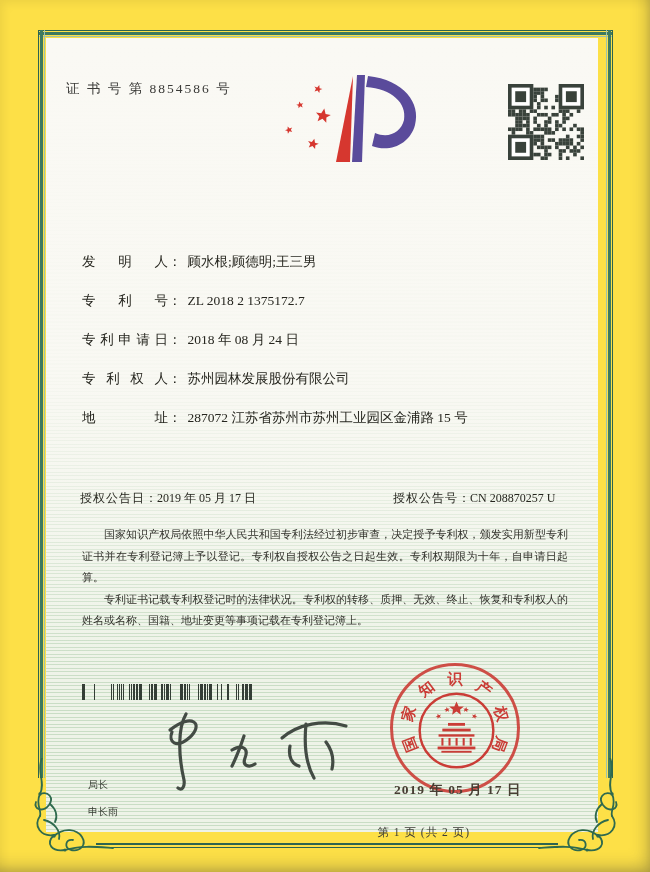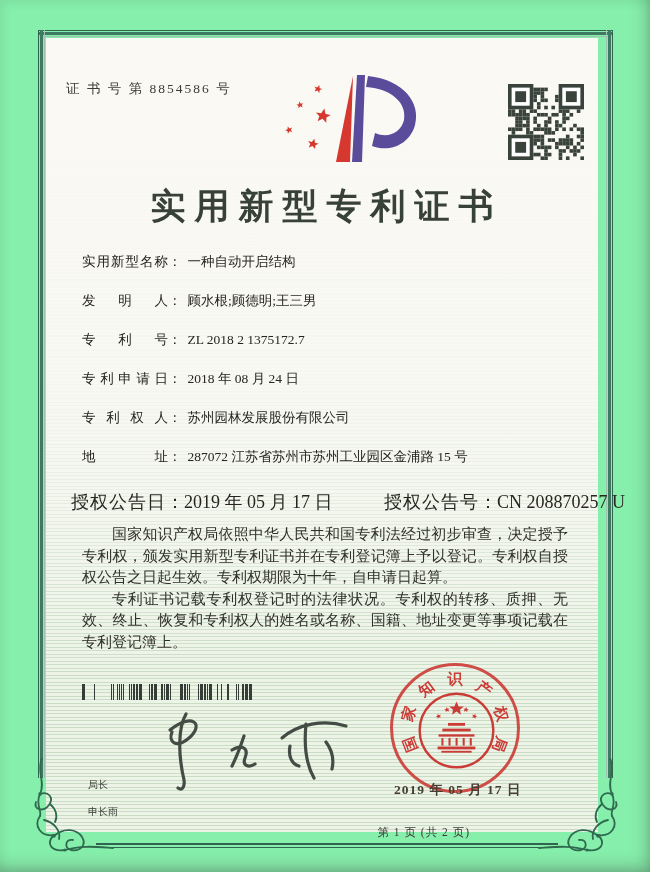--- a/index.html
+++ b/index.html
@@ -1,20 +1,20 @@
 <!DOCTYPE html>
 <html><head>
 <meta charset="utf-8">
 <title>实用新型专利证书</title>
 <style>
   html,body{margin:0;padding:0;background:#d6d6d2;}
   *{box-sizing:border-box;}
   .paper{
     position:relative;width:650px;height:872px;margin:0 auto;
-    background:#86efac;overflow:hidden;
+    background:#fde047;overflow:hidden;
     font-family:"Liberation Serif","DejaVu Serif",serif;color:#2a2a28;
     box-shadow:inset -10px -12px 18px -10px rgba(60,60,55,.45), inset 3px 3px 10px rgba(0,0,0,.07);
   }
   
   .f-top{position:absolute;left:38px;top:30px;width:575px;height:8px;
     background:linear-gradient(180deg,#2e6450 0 1px,transparent 1px 2.5px,#3e7a60 2.5px 5.5px,transparent 5.5px 6.5px,#9dc2ad 6.5px 7.5px,transparent 7.5px);}
   .f-left{position:absolute;left:38px;top:30px;width:8px;height:748px;
     background:linear-gradient(90deg,#2e6450 0 1px,transparent 1px 2.5px,#3e7a60 2.5px 5.5px,transparent 5.5px 6.5px,#9dc2ad 6.5px 7.5px,transparent 7.5px);}
   .f-right{position:absolute;left:605px;top:30px;width:8px;height:748px;
     background:linear-gradient(270deg,#2e6450 0 1px,transparent 1px 2.5px,#3e7a60 2.5px 5.5px,transparent 5.5px 6.5px,#9dc2ad 6.5px 7.5px,transparent 7.5px);}
@@ -32,25 +32,25 @@
   .cert-no{position:absolute;left:66px;top:80px;font-size:13.5px;letter-spacing:2px;color:#3b3b38;}
   .logo{position:absolute;left:272px;top:70px;width:150px;height:105px;}
   .qr{position:absolute;left:508px;top:84px;width:76px;height:76px;}
   .title{position:absolute;left:46px;top:183px;width:552px;text-align:center;
     font-size:35px;font-weight:600;letter-spacing:9px;padding-left:9px;color:#38403a;}
   
   .fields{position:absolute;left:82px;top:250px;width:486px;font-size:13.5px;color:#26261f;}
   .frow{margin-bottom:16px;line-height:23px;white-space:nowrap;}
   .flabel{display:inline-block;width:86px;text-align:justify;text-align-last:justify;vertical-align:top;}
   .colon{display:inline-block;margin-right:6px;}
-  .grant-row{position:absolute;left:71px;top:490px;width:500px;font-size:18px;white-space:nowrap;color:#26261f;}
+  .grant-row{position:absolute;left:80px;top:490px;width:500px;font-size:12px;white-space:nowrap;color:#26261f;}
   .grant-no{position:absolute;left:288px;top:0;margin-left:25px;}
   .glabel{letter-spacing:1px;}
   
-  .body-text{position:absolute;left:82px;top:524px;width:486px;font-size:15px;
+  .body-text{position:absolute;left:82px;top:524px;width:486px;font-size:11px;
     line-height:21.5px;text-align:justify;color:#30302a;}
   .body-text p{margin:0;text-indent:2em;}
   
   .barcode{position:absolute;left:82px;top:684px;width:170px;height:16px;}
   .signer{position:absolute;left:88px;top:771px;font-size:10px;line-height:27px;color:#33382f;}
   .signature{position:absolute;left:148px;top:702px;width:210px;height:95px;}
   .seal{position:absolute;left:390px;top:663px;width:130px;height:130px;border:3.5px solid rgba(202,52,46,.9);
     border-radius:50%;opacity:.95;}
   .seal-emblem{position:absolute;left:21px;top:22px;width:85px;height:85px;}
   .seal-char{position:absolute;left:50%;top:50%;width:18px;height:18px;margin-left:-9px;margin-top:-10px;
@@ -277,26 +277,22 @@
         <rect fill="#fff" x="4" y="4" width="20" height="20"></rect>
         <rect x="8" y="8" width="12" height="12"></rect>
         <rect x="56" y="0" width="28" height="28"></rect>
         <rect fill="#fff" x="60" y="4" width="20" height="20"></rect>
         <rect x="64" y="8" width="12" height="12"></rect>
         <rect x="0" y="56" width="28" height="28"></rect>
         <rect fill="#fff" x="4" y="60" width="20" height="20"></rect>
         <rect x="8" y="64" width="12" height="12"></rect>
       </svg></div>
 
-  <div class="title">实用新型专利证书</div>
 
   <div class="fields">
-    <div class="frow">
-      <span class="flabel">实用新型名称</span><span class="colon">：</span><span>一种自动开启结构</span>
-    </div>
     <div class="frow">
       <span class="flabel">发明人</span><span class="colon">：</span><span>顾水根;顾德明;王三男</span>
     </div>
     <div class="frow">
       <span class="flabel">专利号</span><span class="colon">：</span><span>ZL 2018 2 1375172.7</span>
     </div>
     <div class="frow">
       <span class="flabel">专利申请日</span><span class="colon">：</span><span>2018 年 08 月 24 日</span>
     </div>
     <div class="frow">

